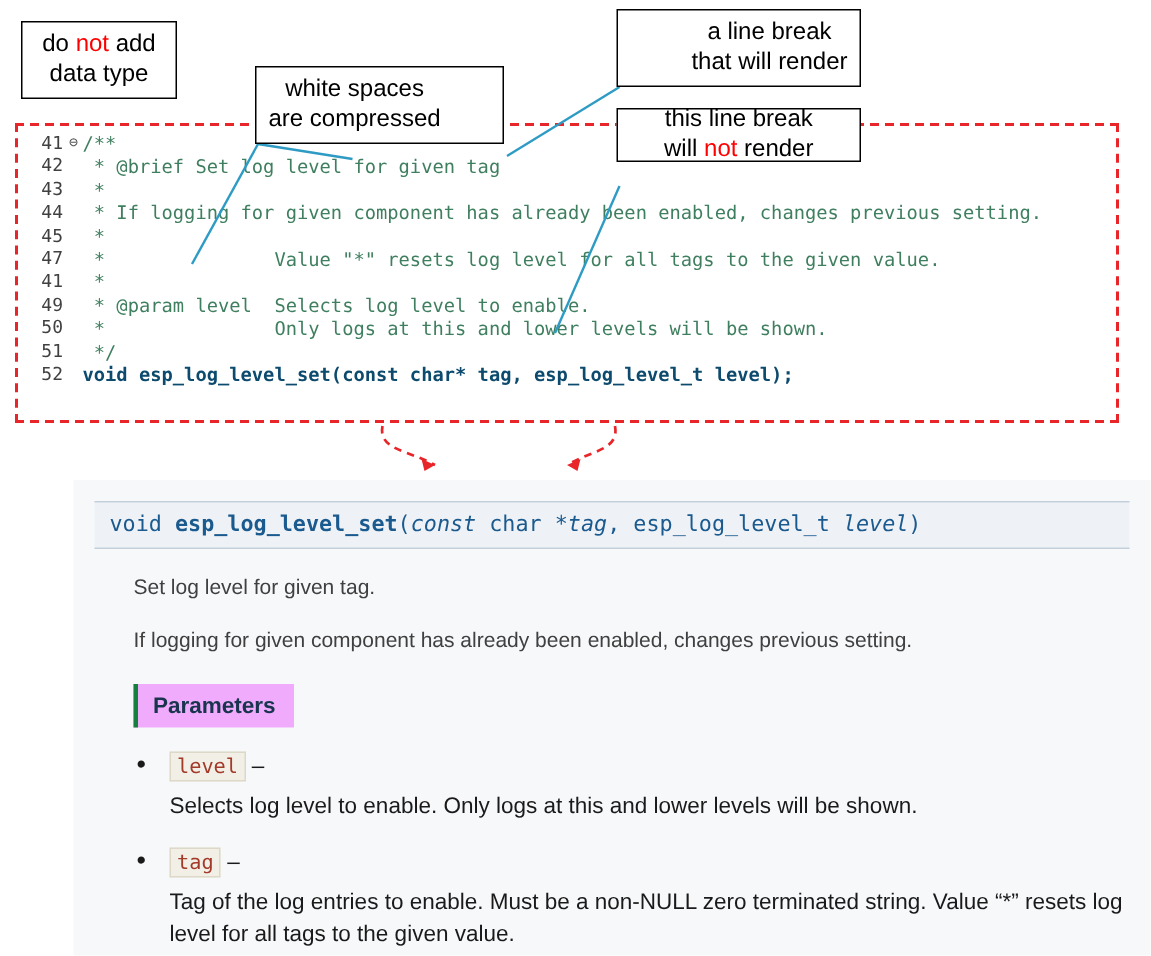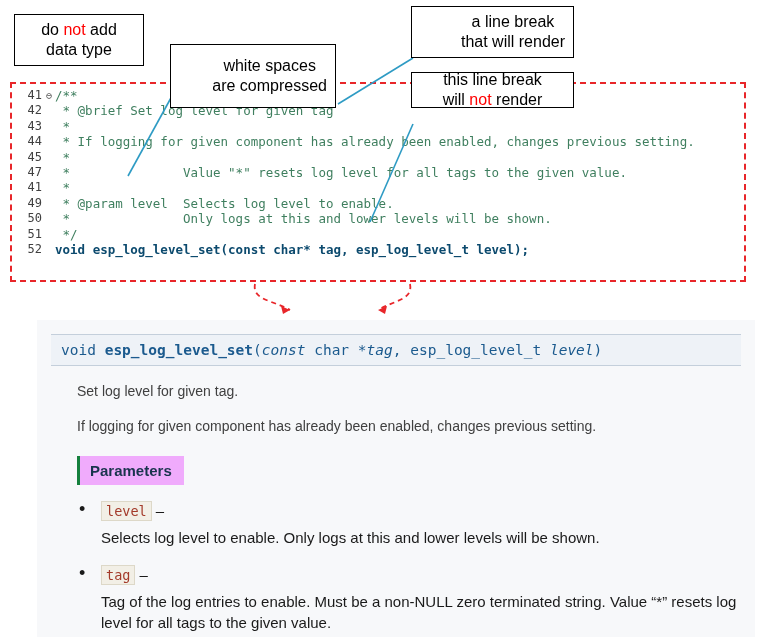--- a/index.html
+++ b/index.html
@@ -25,26 +25,26 @@
     text-align: center;
     line-height: 1.25;
     padding: 5px 8px;
     box-sizing: border-box;
     z-index: 6;
   }
   .callout .hl {
     color: #ff0000;
   }
   #callout-datatype {
-    left: 14px;  top: 14px;  width: 130px; height: 52px;
+    left: 14px;  top: 14px;  width: 104px; height: 52px;
     display: flex; align-items: center; justify-content: center;
   }
   #callout-whitespace {
-    left: 170px; top: 44px;  width: 166px; height: 64px;
-    display: flex; align-items: center; justify-content: flex-end;
+    left: 170px; top: 44px;  width: 166px; height: 52px;
+    display: flex; align-items: center; justify-content: flex-start;
   }
   #callout-linebreak-yes {
     left: 411px; top: 6px;   width: 163px; height: 52px;
     display: flex; align-items: center; justify-content: flex-end;
   }
   #callout-linebreak-no {
     left: 411px; top: 72px;  width: 163px; height: 36px;
     display: flex; align-items: center; justify-content: center;
   }
 
@@ -101,21 +101,21 @@
   }
   .code-text {
     white-space: pre;
     color: #3f7f5f;
   }
   .code-text.kw { color: #0c4a6e; font-weight: bold; }
 
   
   #doc-pane {
     position: absolute;
-    left: 37px;
+    left: 49px;
     top: 320px;
     width: 718px;
     height: 317px;
     background: #f7f8fa;
     box-sizing: border-box;
     z-index: 2;
   }
   #doc-signature {
     margin: 14px 14px 0 14px;
     background: #eef2f7;

